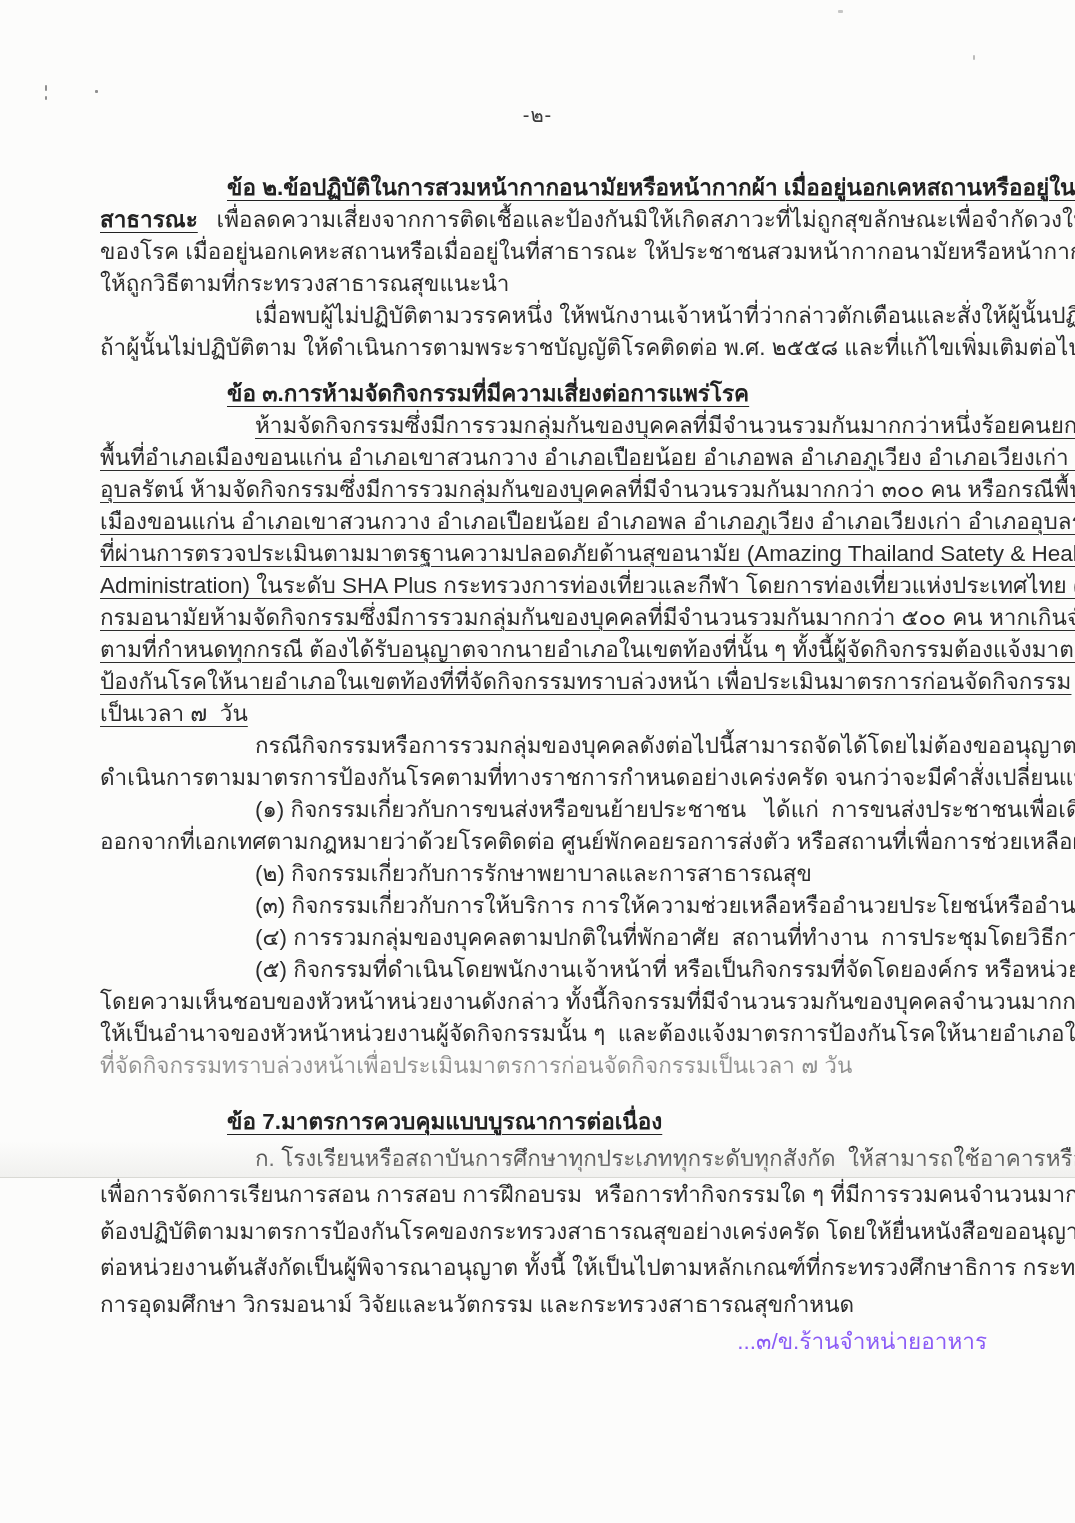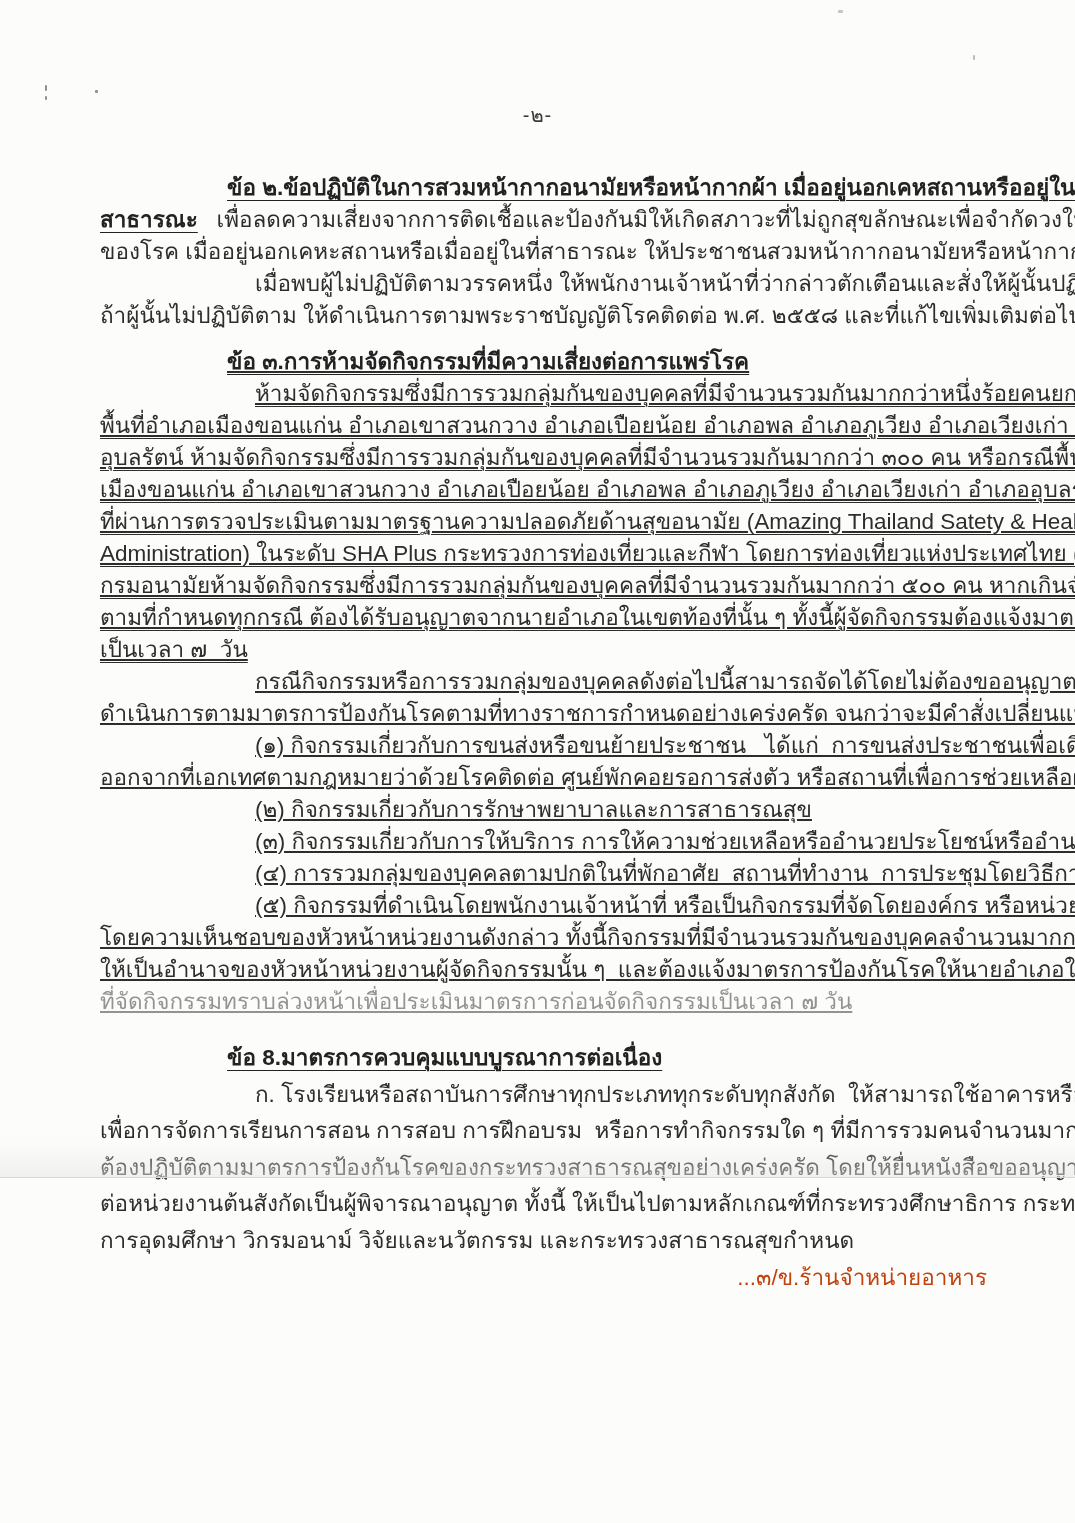--- a/index.html
+++ b/index.html
@@ -32,29 +32,29 @@
   }
   .indent-heading { padding-left: 127px; }
   .indent-para { padding-left: 155px; }
   .bold { font-weight: 700; color: #222; }
   .underline {
     text-decoration: underline;
     text-decoration-thickness: 1.4px;
     text-underline-offset: 5px;
   }
   .faded { opacity: 0.5; }
-  [data-name="section-3"] { margin-top: 14px; text-decoration: underline; }
+  [data-name="section-3"] { margin-top: 14px; }
   [data-name="section-4"] { margin-top: 22px; }
   [data-name="section-4"] .line { line-height: 36.5px; height: 36.5px; }
   .footer-note {
     margin: 4px 88px 0 0;
     text-align: right;
     font-size: 22.5px;
     line-height: 30px;
-    color: #c2410c;
+    color: #8b5cf6;
   }
   .seam {
     position: absolute;
     left: 0;
     top: 1141px;
     width: 1075px;
     height: 36px;
     background: linear-gradient(to bottom, rgba(238,238,235,0), rgba(231,231,228,0.55));
     border-bottom: 1px solid #d9d9d4;
     pointer-events: none;
@@ -76,48 +76,50 @@
   <div class="speck speck-4" data-name="scan-speck"></div>
   <div class="speck speck-5" data-name="scan-speck"></div>
 
   <div class="page-number" data-name="page-number">-๒-</div>
 
   <div class="doc-body" data-name="document-body">
       <div data-name="section-2">
         <div class="line indent-heading" data-name="text-line"><span class="bold underline" data-name="text-run">ข้อ ๒.ข้อปฏิบัติในการสวมหน้ากากอนามัยหรือหน้ากากผ้า เมื่ออยู่นอกเคหสถานหรืออยู่ในที่</span></div>
         <div class="line" data-name="text-line"><span class="bold underline" data-name="text-run">สาธารณะ</span><span class="" data-name="text-run">   เพื่อลดความเสี่ยงจากการติดเชื้อและป้องกันมิให้เกิดสภาวะที่ไม่ถูกสุขลักษณะเพื่อจำกัดวงในการระบาด</span></div>
         <div class="line" data-name="text-line"><span class="" data-name="text-run">ของโรค เมื่ออยู่นอกเคหะสถานหรือเมื่ออยู่ในที่สาธารณะ ให้ประชาชนสวมหน้ากากอนามัยหรือหน้ากากผ้า และต้องสวม</span></div>
+        <div class="line" data-name="text-line"><span class="" data-name="text-run">ให้ถูกวิธีตามที่กระทรวงสาธารณสุขแนะนำ</span></div>
         <div class="line indent-para" data-name="text-line"><span class="" data-name="text-run">เมื่อพบผู้ไม่ปฏิบัติตามวรรคหนึ่ง ให้พนักงานเจ้าหน้าที่ว่ากล่าวตักเตือนและสั่งให้ผู้นั้นปฏิบัติให้ถูกต้อง</span></div>
         <div class="line" data-name="text-line"><span class="" data-name="text-run">ถ้าผู้นั้นไม่ปฏิบัติตาม ให้ดำเนินการตามพระราชบัญญัติโรคติดต่อ พ.ศ. ๒๕๕๘ และที่แก้ไขเพิ่มเติมต่อไป</span></div>
       </div>
       <div data-name="section-3">
         <div class="line indent-heading" data-name="text-line"><span class="bold underline" data-name="text-run">ข้อ ๓.การห้ามจัดกิจกรรมที่มีความเสี่ยงต่อการแพร่โรค</span></div>
         <div class="line indent-para" data-name="text-line"><span class="underline" data-name="text-run">ห้ามจัดกิจกรรมซึ่งมีการรวมกลุ่มกันของบุคคลที่มีจำนวนรวมกันมากกว่าหนึ่งร้อยคนยกเว้นเขต</span></div>
         <div class="line" data-name="text-line"><span class="underline" data-name="text-run">พื้นที่อำเภอเมืองขอนแก่น อำเภอเขาสวนกวาง อำเภอเปือยน้อย อำเภอพล อำเภอภูเวียง อำเภอเวียงเก่า อำเภอ</span></div>
         <div class="line" data-name="text-line"><span class="underline" data-name="text-run">อุบลรัตน์ ห้ามจัดกิจกรรมซึ่งมีการรวมกลุ่มกันของบุคคลที่มีจำนวนรวมกันมากกว่า ๓๐๐ คน หรือกรณีพื้นที่อำเภอ</span></div>
         <div class="line" data-name="text-line"><span class="underline" data-name="text-run">เมืองขอนแก่น อำเภอเขาสวนกวาง อำเภอเปือยน้อย อำเภอพล อำเภอภูเวียง อำเภอเวียงเก่า อำเภออุบลรัตน์</span></div>
         <div class="line" data-name="text-line"><span class="underline" data-name="text-run">ที่ผ่านการตรวจประเมินตามมาตรฐานความปลอดภัยด้านสุขอนามัย (Amazing Thailand Satety &amp; Health</span></div>
         <div class="line" data-name="text-line"><span class="underline" data-name="text-run">Administration) ในระดับ SHA Plus กระทรวงการท่องเที่ยวและกีฬา โดยการท่องเที่ยวแห่งประเทศไทย (ททท.)</span></div>
         <div class="line" data-name="text-line"><span class="underline" data-name="text-run">กรมอนามัยห้ามจัดกิจกรรมซึ่งมีการรวมกลุ่มกันของบุคคลที่มีจำนวนรวมกันมากกว่า ๕๐๐ คน หากเกินจำนวน</span></div>
         <div class="line" data-name="text-line"><span class="underline" data-name="text-run">ตามที่กำหนดทุกกรณี ต้องได้รับอนุญาตจากนายอำเภอในเขตท้องที่นั้น ๆ ทั้งนี้ผู้จัดกิจกรรมต้องแจ้งมาตรการ</span></div>
+        <div class="line" data-name="text-line"><span class="underline" data-name="text-run">ป้องกันโรคให้นายอำเภอในเขตท้องที่ที่จัดกิจกรรมทราบล่วงหน้า เพื่อประเมินมาตรการก่อนจัดกิจกรรม</span></div>
         <div class="line" data-name="text-line"><span class="underline" data-name="text-run">เป็นเวลา ๗  วัน</span></div>
         <div class="line indent-para" data-name="text-line"><span class="" data-name="text-run">กรณีกิจกรรมหรือการรวมกลุ่มของบุคคลดังต่อไปนี้สามารถจัดได้โดยไม่ต้องขออนุญาต โดยให้</span></div>
         <div class="line" data-name="text-line"><span class="" data-name="text-run">ดำเนินการตามมาตรการป้องกันโรคตามที่ทางราชการกำหนดอย่างเคร่งครัด จนกว่าจะมีคำสั่งเปลี่ยนแปลง</span></div>
         <div class="line indent-para" data-name="text-line"><span class="" data-name="text-run">(๑) กิจกรรมเกี่ยวกับการขนส่งหรือขนย้ายประชาชน   ได้แก่  การขนส่งประชาชนเพื่อเดินทางไปหรือ</span></div>
         <div class="line" data-name="text-line"><span class="" data-name="text-run">ออกจากที่เอกเทศตามกฎหมายว่าด้วยโรคติดต่อ ศูนย์พักคอยรอการส่งตัว หรือสถานที่เพื่อการช่วยเหลือผู้ติดเชื้อชั้นแรก</span></div>
         <div class="line indent-para" data-name="text-line"><span class="" data-name="text-run">(๒) กิจกรรมเกี่ยวกับการรักษาพยาบาลและการสาธารณสุข</span></div>
         <div class="line indent-para" data-name="text-line"><span class="" data-name="text-run">(๓) กิจกรรมเกี่ยวกับการให้บริการ การให้ความช่วยเหลือหรืออำนวยประโยชน์หรืออำนวยความสะดวก</span></div>
         <div class="line indent-para" data-name="text-line"><span class="" data-name="text-run">(๔) การรวมกลุ่มของบุคคลตามปกติในที่พักอาศัย  สถานที่ทำงาน  การประชุมโดยวิธีการทาง</span></div>
         <div class="line indent-para" data-name="text-line"><span class="" data-name="text-run">(๕) กิจกรรมที่ดำเนินโดยพนักงานเจ้าหน้าที่ หรือเป็นกิจกรรมที่จัดโดยองค์กร หรือหน่วยงานของรัฐ</span></div>
         <div class="line" data-name="text-line"><span class="" data-name="text-run">โดยความเห็นชอบของหัวหน้าหน่วยงานดังกล่าว ทั้งนี้กิจกรรมที่มีจำนวนรวมกันของบุคคลจำนวนมากกว่าหนึ่งร้อยคน</span></div>
         <div class="line" data-name="text-line"><span class="" data-name="text-run">ให้เป็นอำนาจของหัวหน้าหน่วยงานผู้จัดกิจกรรมนั้น ๆ  และต้องแจ้งมาตรการป้องกันโรคให้นายอำเภอในเขตท้องที่</span></div>
         <div class="line faded" data-name="text-line"><span class="" data-name="text-run">ที่จัดกิจกรรมทราบล่วงหน้าเพื่อประเมินมาตรการก่อนจัดกิจกรรมเป็นเวลา ๗ วัน</span></div>
       </div>
       <div data-name="section-4">
-        <div class="line indent-heading" data-name="text-line"><span class="bold underline" data-name="text-run">ข้อ 8.มาตรการควบคุมแบบบูรณาการต่อเนื่อง</span></div>
+        <div class="line indent-heading" data-name="text-line"><span class="bold underline" data-name="text-run">ข้อ 7.มาตรการควบคุมแบบบูรณาการต่อเนื่อง</span></div>
         <div class="line indent-para" data-name="text-line"><span class="" data-name="text-run">ก. โรงเรียนหรือสถาบันการศึกษาทุกประเภททุกระดับทุกสังกัด  ให้สามารถใช้อาคารหรือสถานที่</span></div>
         <div class="line" data-name="text-line"><span class="" data-name="text-run">เพื่อการจัดการเรียนการสอน การสอบ การฝึกอบรม  หรือการทำกิจกรรมใด ๆ ที่มีการรวมคนจำนวนมากได้ ทั้งนี้</span></div>
         <div class="line" data-name="text-line"><span class="" data-name="text-run">ต้องปฏิบัติตามมาตรการป้องกันโรคของกระทรวงสาธารณสุขอย่างเคร่งครัด โดยให้ยื่นหนังสือขออนุญาต</span></div>
         <div class="line" data-name="text-line"><span class="" data-name="text-run">ต่อหน่วยงานต้นสังกัดเป็นผู้พิจารณาอนุญาต ทั้งนี้ ให้เป็นไปตามหลักเกณฑ์ที่กระทรวงศึกษาธิการ กระทรวง</span></div>
         <div class="line" data-name="text-line"><span class="" data-name="text-run">การอุดมศึกษา วิกรมอนาม์ วิจัยและนวัตกรรม และกระทรวงสาธารณสุขกำหนด</span></div>
       </div>
     </div>
 
   <div class="seam" data-name="scan-seam-line"></div>
 

